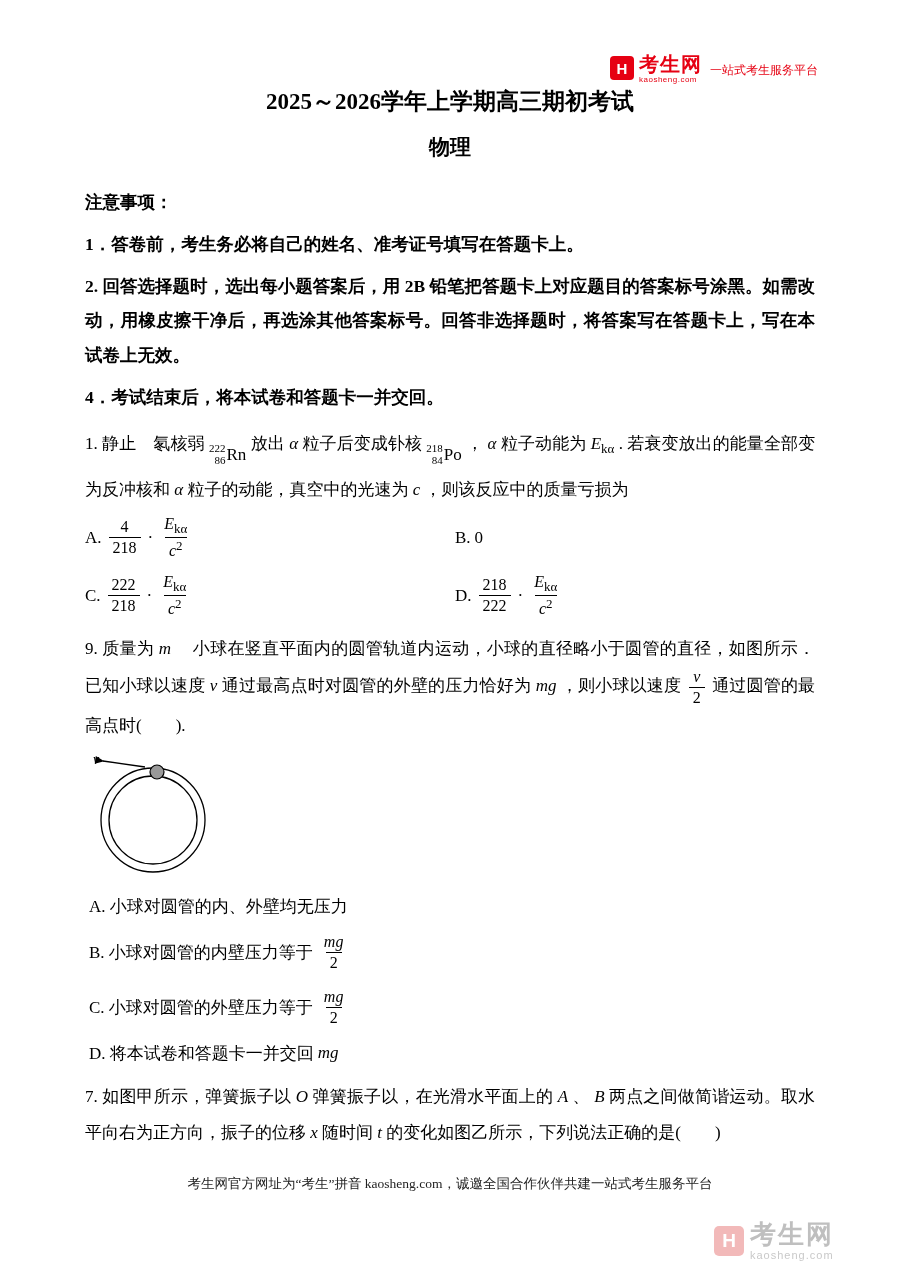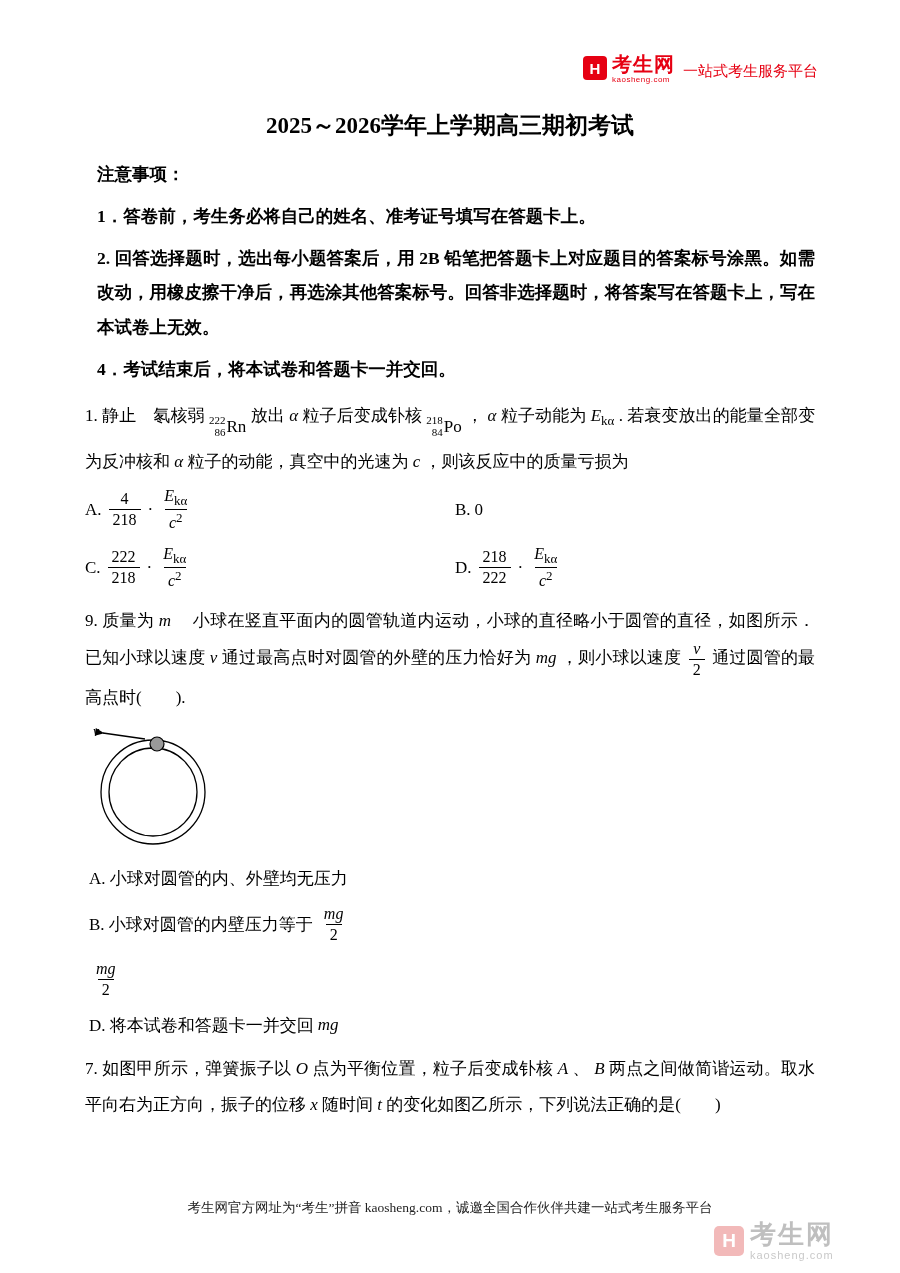--- a/index.html
+++ b/index.html
@@ -2,38 +2,38 @@
 <html><head>
 <meta charset="utf-8">
 <style>
   * { box-sizing: border-box; }
   html,body { margin:0; padding:0; background:#fff; }
   .page {
     position:relative; width:900px; height:1273px; background:#fff;
     font-family:"Liberation Serif","DejaVu Serif",serif; color:#000;
     font-size:17px; overflow:hidden;
   }
-  .content { padding:110px 85px 0 85px; }
+  .content { padding:86px 85px 0 85px; }
 
   
   .top-logo { position:absolute; top:54px; right:82px; display:flex; align-items:flex-start; }
   .logo-icon {
     display:inline-flex; align-items:center; justify-content:center;
     width:24px; height:24px; background:#e60012; color:#fff; border-radius:4px;
     font-family:"Liberation Sans",sans-serif; font-weight:bold; font-size:15px; margin-right:5px; margin-top:2px;
   }
   .logo-text { display:inline-flex; flex-direction:column; line-height:1; margin-right:8px; }
   .logo-brand { color:#e60012; font-weight:bold; font-size:20px; font-family:"Liberation Sans",sans-serif; letter-spacing:1px; }
   .logo-domain { color:#e60012; font-size:8px; font-family:"Liberation Sans",sans-serif; margin-top:2px; letter-spacing:0.5px; }
-  .logo-tagline { color:#e60012; font-size:15px; font-family:Liberation Mono, monospace; margin-top:8px; }
+  .logo-tagline { color:#e60012; font-size:12px; font-family:Liberation Mono, monospace; margin-top:8px; }
 
   .title { text-align:center; font-size:23px; font-weight:bold; margin:0 0 16px 0; }
   .subject { text-align:center; font-size:21px; font-weight:bold; margin:0 0 24px 0; }
 
-  .bold-p { font-weight:bold; font-size:17.5px; line-height:1.95; margin:0 0 8px 12px; text-align:justify; }
+  .bold-p { font-weight:bold; font-size:17.5px; line-height:1.95; margin:0 0 8px 0; text-align:justify; }
   .q-p { font-size:17px; line-height:2.1; margin:12px 0 4px 0; text-align:justify; }
 
   .it { font-style:italic; }
   sub, sup { font-size:13px; }
 
   
   .nuc { display:inline-flex; align-items:center; vertical-align:-3px; }
   .nuc .pre { display:inline-flex; flex-direction:column; align-items:flex-end; font-size:11px; line-height:1.15; margin-right:1px; }
 
   
@@ -42,21 +42,21 @@
   .frac .den { display:block; border-top:1px solid #000; padding:0 4px; }
 
   .opt-row { display:flex; margin:6px 0 10px 0; align-items:center; }
   .opt { display:flex; align-items:center; gap:4px; }
   .opt-row .opt:first-child { width:370px; }
   .opt-col .opt { margin:14px 4px; }
 
   .diagram { margin:10px 0 6px 2px; }
 
   .footer {
-    position:absolute; bottom:56px; left:0; width:100%;
+    position:absolute; bottom:80px; left:0; width:100%;
     text-align:center; font-size:13.5px; color:#222;
   }
 
   .watermark { position:absolute; right:66px; bottom:12px; display:flex; align-items:center; }
   .wm-icon {
     display:inline-flex; align-items:center; justify-content:center;
     width:30px; height:30px; background:#f2b9b9; color:#fff; border-radius:5px;
     font-family:"Liberation Sans",sans-serif; font-weight:bold; font-size:19px; margin-right:6px;
   }
   .wm-text { display:inline-flex; flex-direction:column; line-height:1; }
@@ -73,20 +73,21 @@
     <span class="logo-text">
       <span class="logo-brand">考生网</span>
       <span class="logo-domain">kaosheng.com</span>
     </span>
     <span class="logo-tagline">一站式考生服务平台</span>
   </div>
 
   <div class="content">
 
     <div class="title">2025～2026学年上学期高三期初考试</div>
+    <div class="subject">物理</div>
 
     <p class="bold-p">注意事项：</p>
     <p class="bold-p">1．答卷前，考生务必将自己的姓名、准考证号填写在答题卡上。</p>
     <p class="bold-p">2. 回答选择题时，选出每小题答案后，用 2B 铅笔把答题卡上对应题目的答案标号涂黑。如需改动，用橡皮擦干净后，再选涂其他答案标号。回答非选择题时，将答案写在答题卡上，写在本试卷上无效。</p>
     <p class="bold-p">4．考试结束后，将本试卷和答题卡一并交回。</p>
 
     <p class="q-p">
       <span>1. 静止　氡核弱</span>
       <span class="nuc">
           <span class="pre">
@@ -197,35 +198,36 @@
         <span>A. 小球对圆管的内、外壁均无压力</span>
       </div>
       <div class="opt">
         <span>B. 小球对圆管的内壁压力等于</span>
         <span class="frac">
             <span class="num"><span class="it">mg</span></span>
             <span class="den">2</span>
           </span>
       </div>
       <div class="opt">
+        <span>C. 小球对圆管的外壁压力等于</span>
         <span class="frac">
             <span class="num"><span class="it">mg</span></span>
             <span class="den">2</span>
           </span>
       </div>
       <div class="opt">
         <span>D. 将本试卷和答题卡一并交回</span>
         <span class="it">mg</span>
       </div>
     </div>
 
     <p class="q-p">
       <span>7. 如图甲所示，弹簧振子以</span>
       <span class="it">O</span>
-      <span>点为平衡位置，粒子后变成钋核</span>
+      <span>弹簧振子以，在光滑水平面上的</span>
       <span class="it">A</span>
       <span>、</span>
       <span class="it">B</span>
       <span>两点之间做简谐运动。取水平向右为正方向，振子的位移</span>
       <span class="it">x</span>
       <span>随时间</span>
       <span class="it">t</span>
       <span>的变化如图乙所示，下列说法正确的是(　　)</span>
     </p>
 

